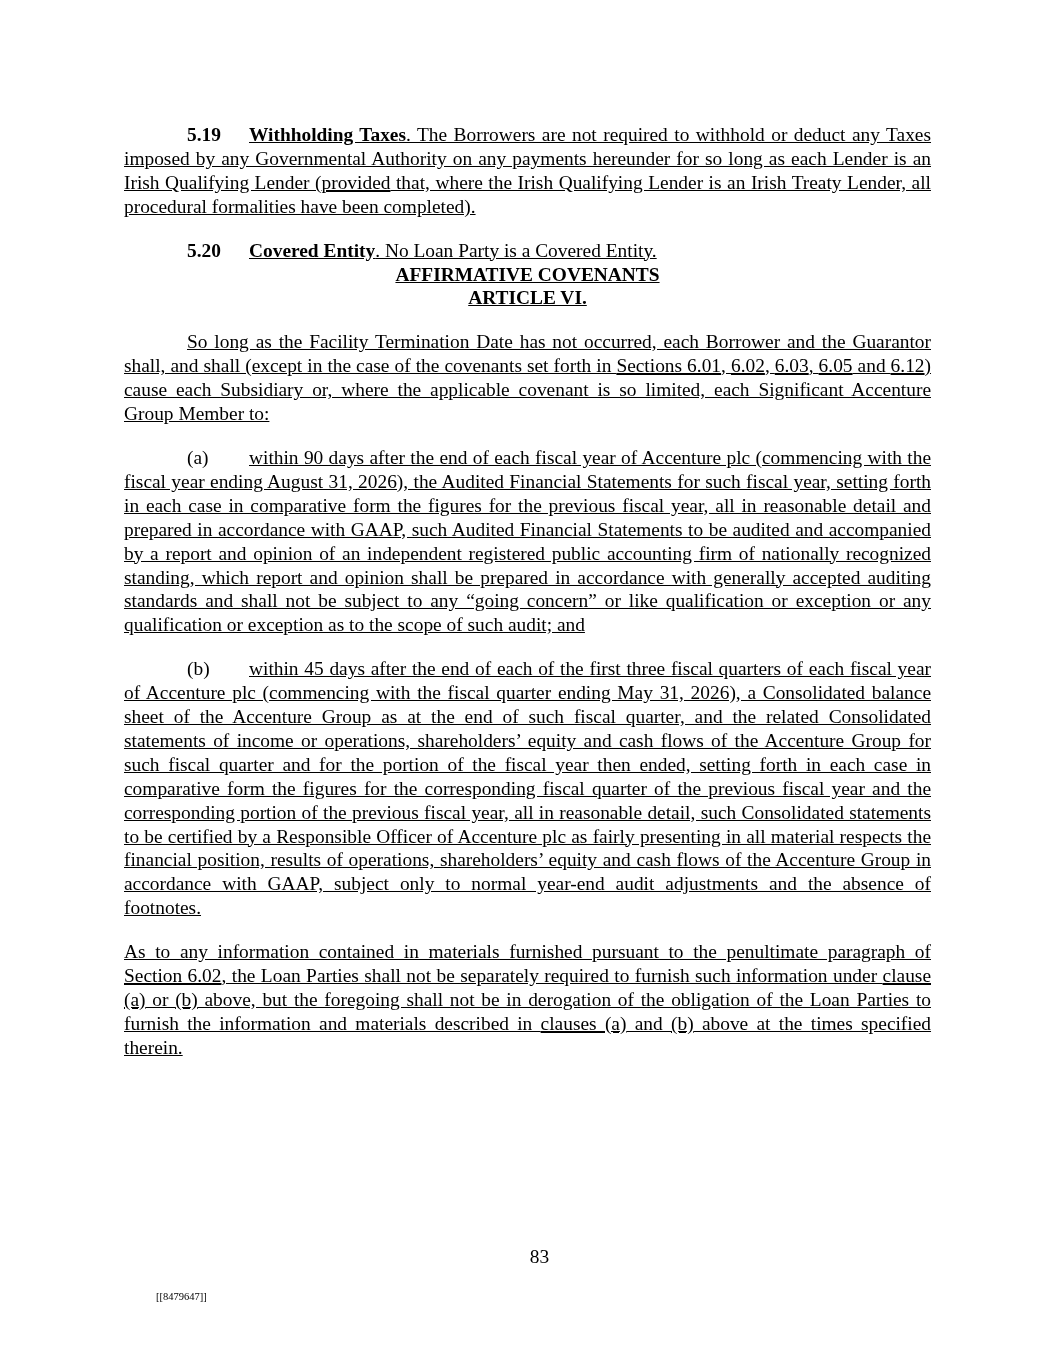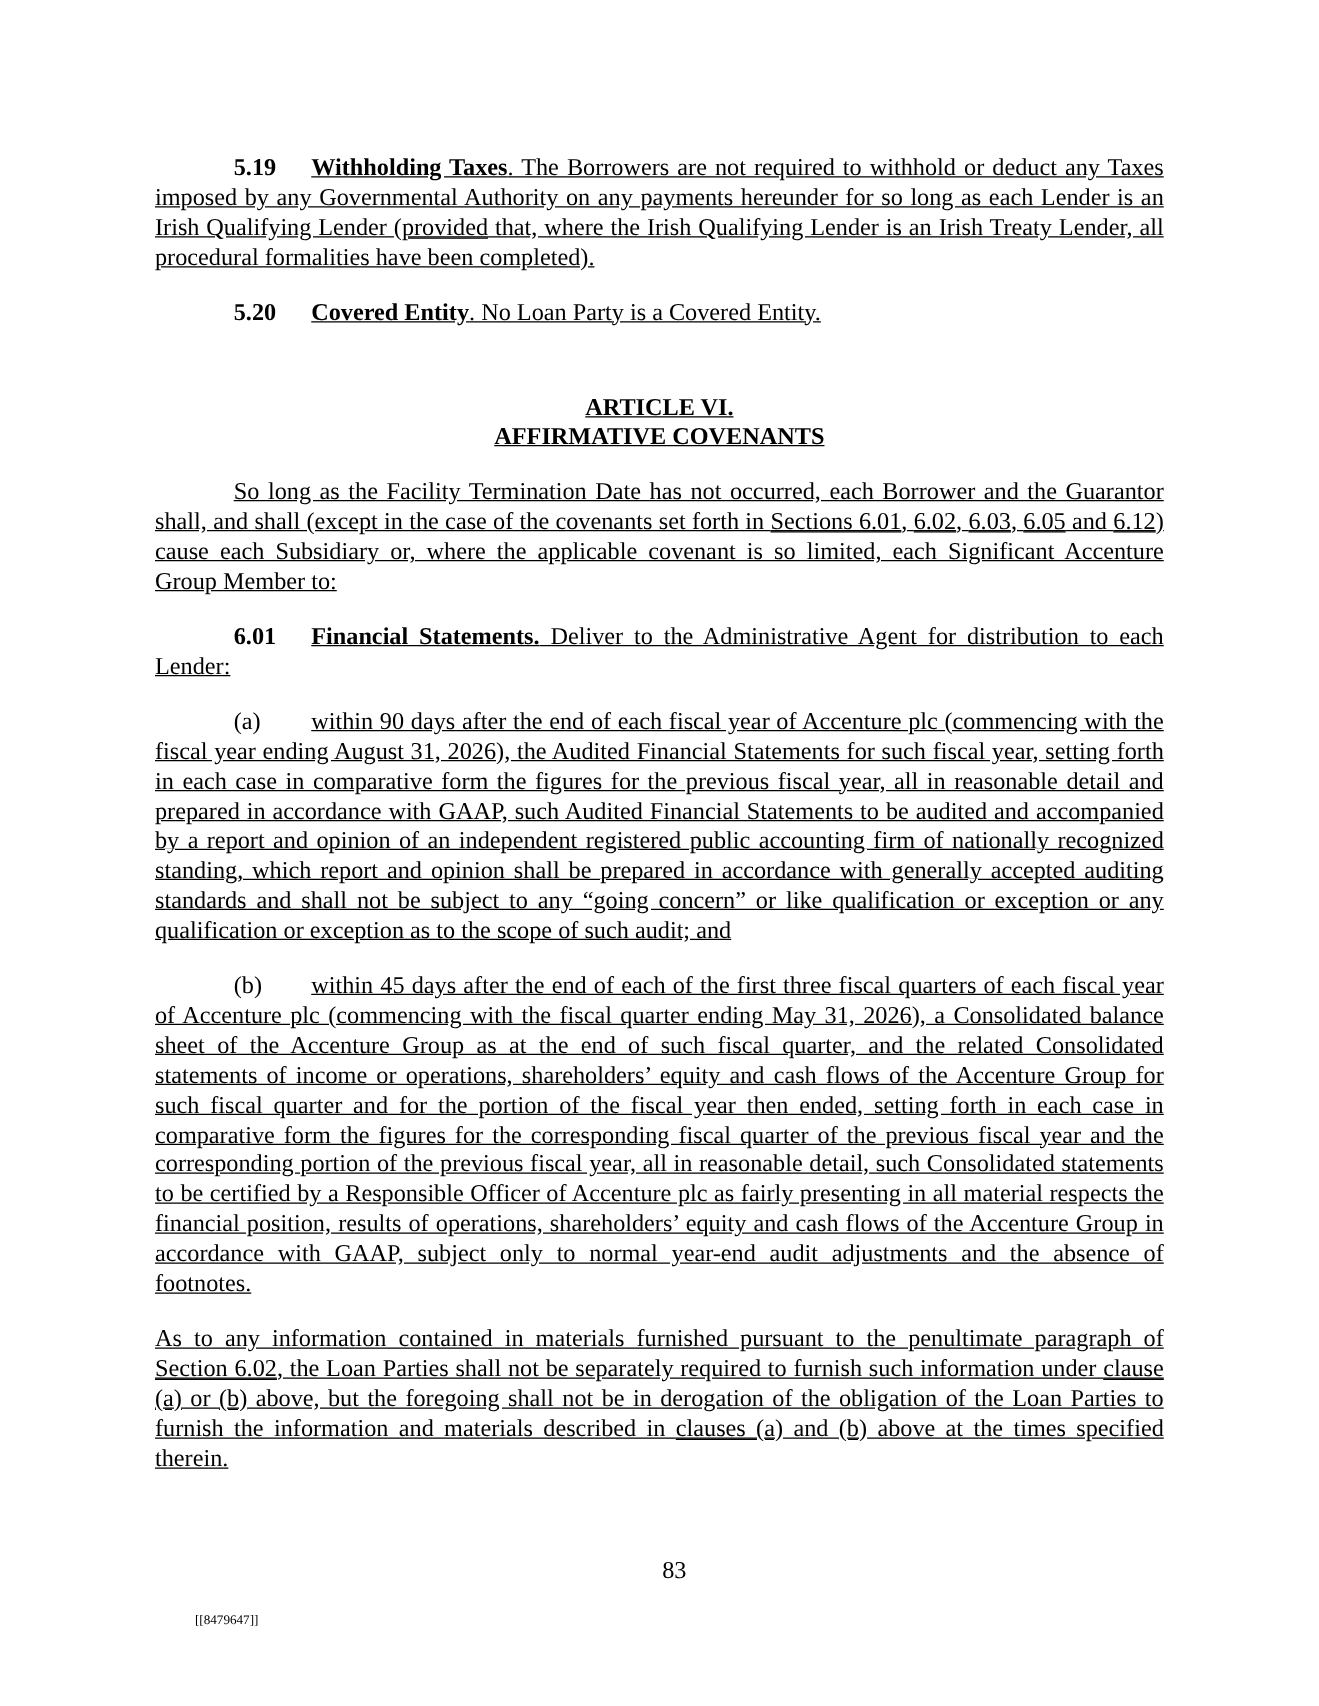--- a/index.html
+++ b/index.html
@@ -18,30 +18,29 @@
   .footer-id { position: absolute; top: 1291px; left: 124px;
     font-family: "Liberation Serif", serif; font-size: 10.5px; padding-left: 32px; }
 </style>
 </head>
 <body>
 
 <div class="page">
 
   <p class="indent" style="margin-bottom:20px;"><span class="num">5.19</span><span class="bold">Withholding Taxes</span><span>.  The Borrowers are not required to withhold or deduct any Taxes imposed by any Governmental Authority on any payments hereunder for so long as each Lender is an Irish Qualifying Lender (</span><span class="u">provided</span><span> that, where the Irish Qualifying Lender is an Irish Treaty Lender, all procedural formalities have been completed).</span></p>
 
-  <p class="indent" style="margin-bottom:52px;"><span class="num">5.20</span><span class="bold">Covered Entity</span><span>.  No Loan Party is a Covered Entity.</span></p>
+  <p class="indent" style=""><span class="num">5.20</span><span class="bold">Covered Entity</span><span>.  No Loan Party is a Covered Entity.</span></p>
 
   <div class="heading" style="margin-bottom:20px;">
+    <div>AFFIRMATIVE COVENANTS</div>
     <div>ARTICLE VI.</div>
-    <div>AFFIRMATIVE COVENANTS</div>
   </div>
 
   <p class="indent" style="margin-bottom:20px;"><span>So long as the Facility Termination Date has not occurred, each Borrower and the Guarantor shall, and shall (except in the case of the covenants set forth in </span><span class="u">Sections 6.01</span><span>, </span><span class="u">6.02</span><span>, </span><span class="u">6.03</span><span>, </span><span class="u">6.05</span><span> and </span><span class="u">6.12</span><span>) cause each Subsidiary or, where the applicable covenant is so limited, each Significant Accenture Group Member to:</span></p>
 
-  <p class="indent" style="margin-bottom:20px;"><span class="num">6.01</span><span class="bold">Financial Statements.</span><span>  Deliver to the Administrative Agent for distribution to each Lender:</span></p>
 
   <p class="indent" style="margin-bottom:20px;"><span class="clause-label">(a)</span><span>within 90 days after the end of each fiscal year of Accenture plc (commencing with the fiscal year ending August 31, 2026), the Audited Financial Statements for such fiscal year, setting forth in each case in comparative form the figures for the previous fiscal year, all in reasonable detail and prepared in accordance with GAAP, such Audited Financial Statements to be audited and accompanied by a report and opinion of an independent registered public accounting firm of nationally recognized standing, which report and opinion shall be prepared in accordance with generally accepted auditing standards and shall not be subject to any “going concern” or like qualification or exception or any qualification or exception as to the scope of such audit; and</span></p>
 
   <p class="indent" style="margin-bottom:20px;"><span class="clause-label">(b)</span><span>within 45 days after the end of each of the first three fiscal quarters of each fiscal year of Accenture plc (commencing with the fiscal quarter ending May 31, 2026), a Consolidated balance sheet of the Accenture Group as at the end of such fiscal quarter, and the related Consolidated statements of income or operations, shareholders’ equity and cash flows of the Accenture Group for such fiscal quarter and for the portion of the fiscal year then ended, setting forth in each case in comparative form the figures for the corresponding fiscal quarter of the previous fiscal year and the corresponding portion of the previous fiscal year, all in reasonable detail, such Consolidated statements to be certified by a Responsible Officer of Accenture plc as fairly presenting in all material respects the financial position, results of operations, shareholders’ equity and cash flows of the Accenture Group in accordance with GAAP, subject only to normal year-end audit adjustments and the absence of footnotes.</span></p>
 
   <p><span>As to any information contained in materials furnished pursuant to the penultimate paragraph of </span><span class="u">Section 6.02</span><span>, the Loan Parties shall not be separately required to furnish such information under </span><span class="u">clause (a)</span><span> or </span><span class="u">(b)</span><span> above, but the foregoing shall not be in derogation of the obligation of the Loan Parties to furnish the information and materials described in </span><span class="u">clauses (a)</span><span> and </span><span class="u">(b)</span><span> above at the times specified therein.</span></p>
 
 </div>
 
 <div class="footer-page">83</div>

